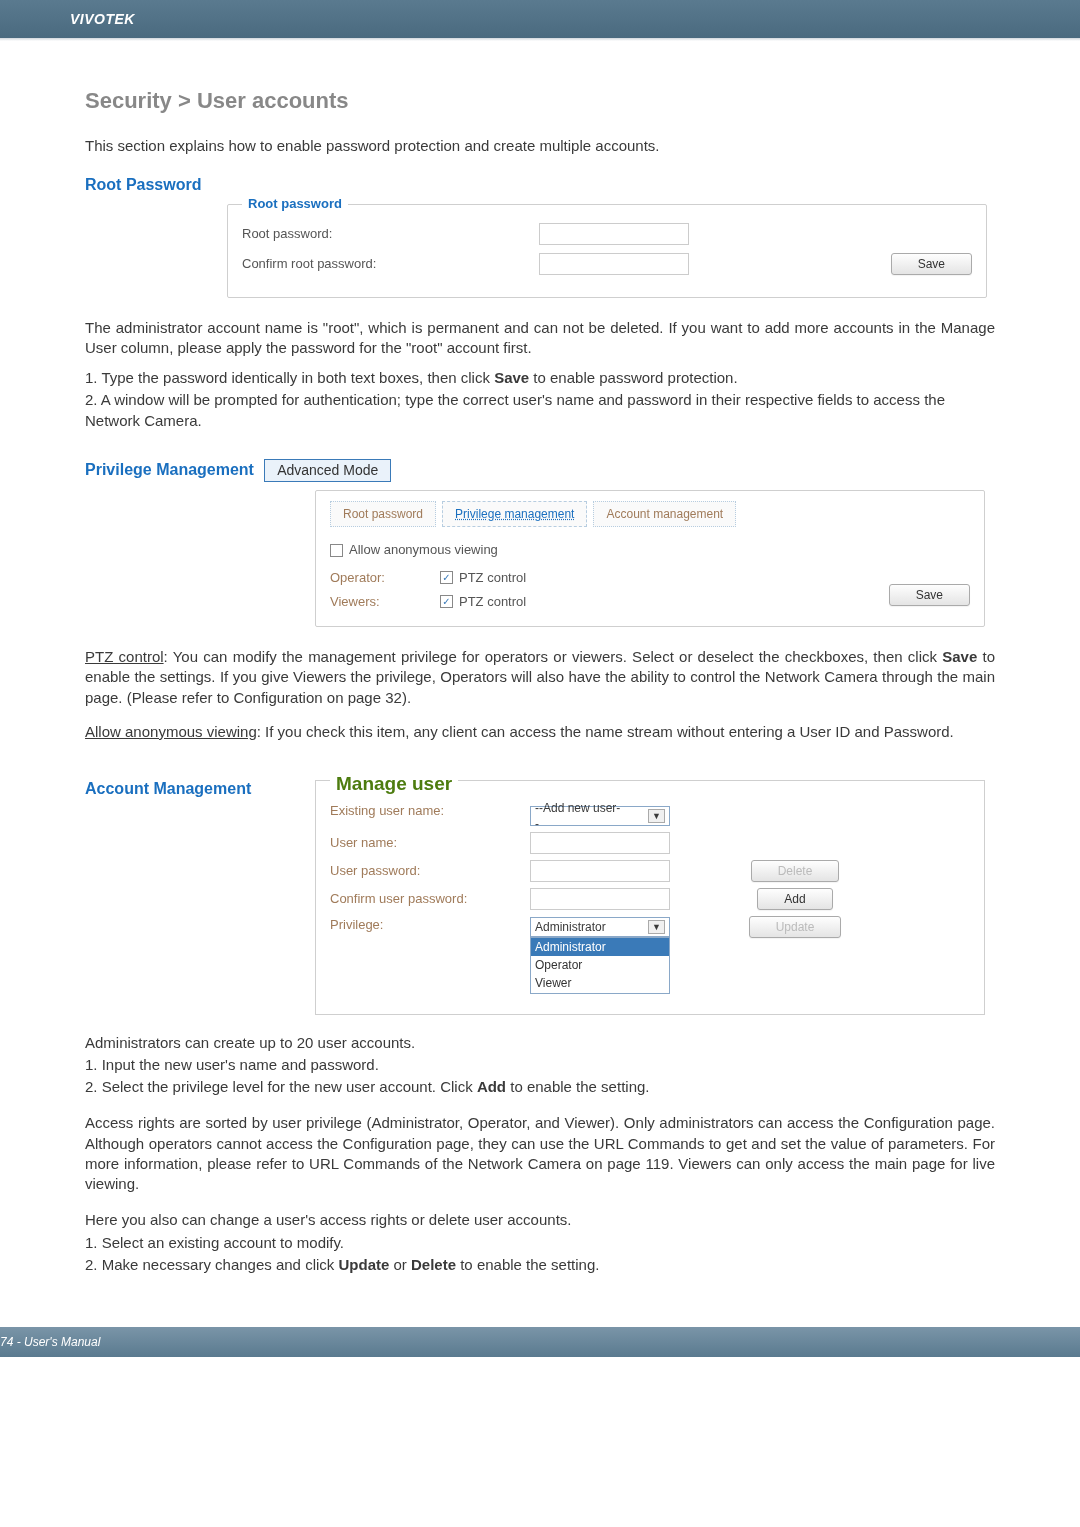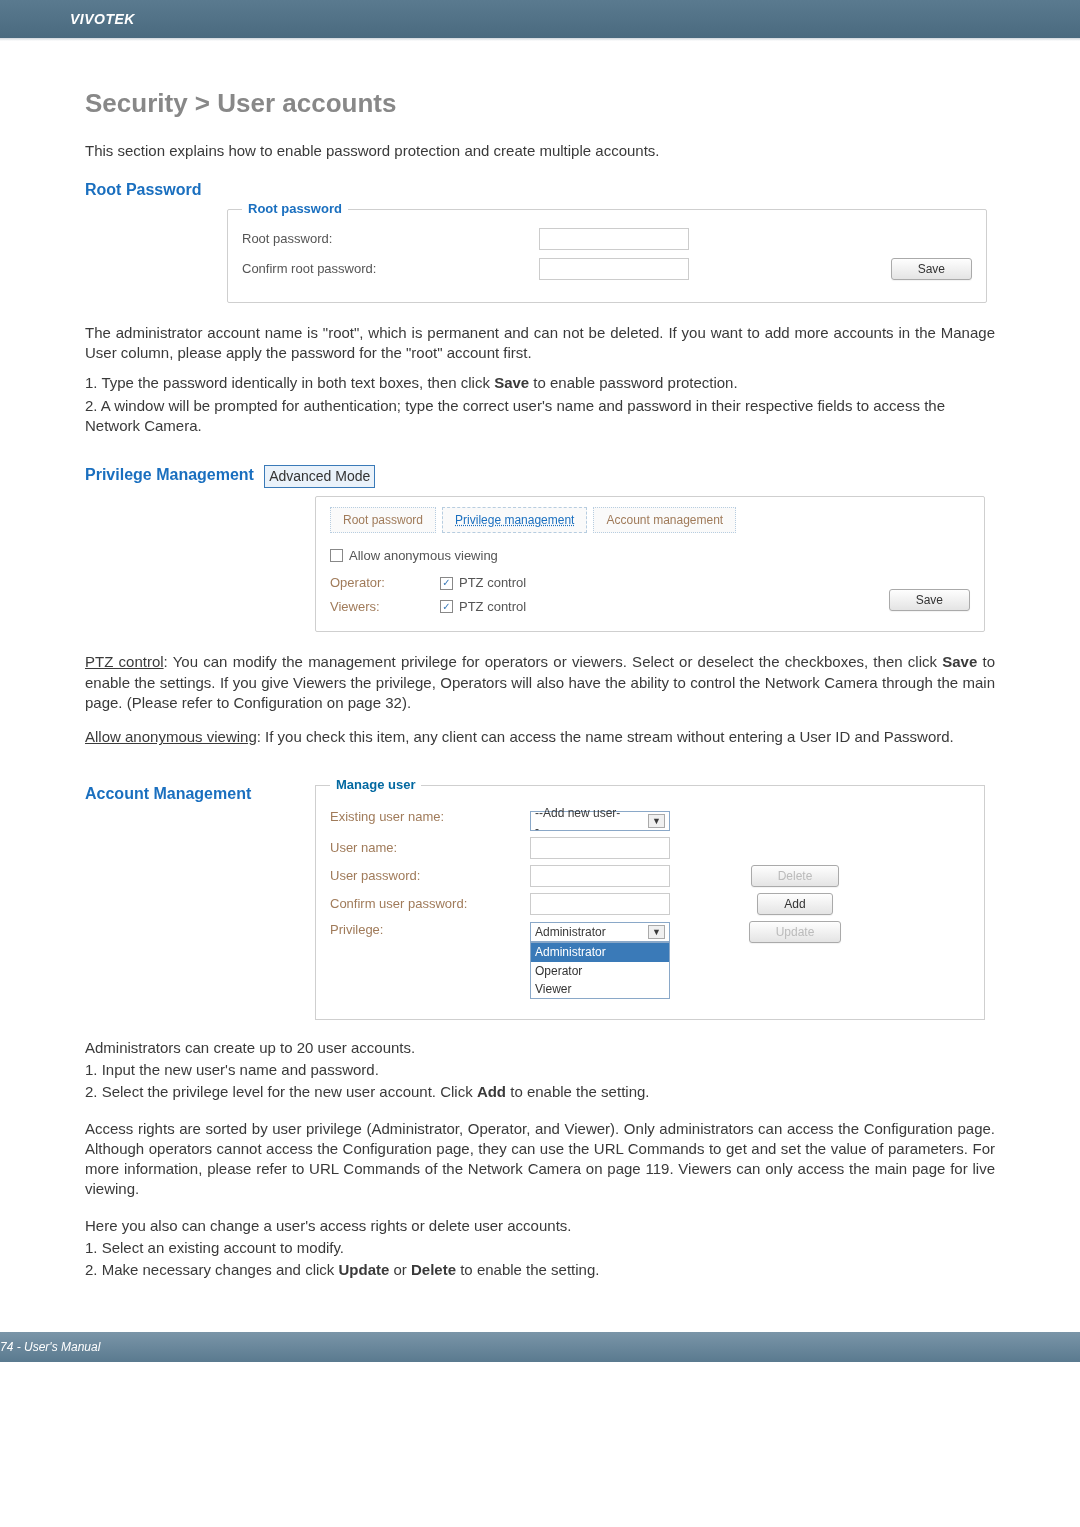--- a/index.html
+++ b/index.html
@@ -35,21 +35,21 @@
       background: linear-gradient(to bottom, rgba(100,120,140,0.3), transparent);
     }
     .content {
       padding: 45px 85px 20px 85px;
       font-size: 15px;
       line-height: 1.35;
       color: #3a3a3a;
     }
     .page-title {
       color: #888;
-      font-size: 26px;
+      font-size: 22px;
       font-weight: bold;
       margin-bottom: 20px;
     }
     .section-blue {
       color: #1a6fbf;
       font-weight: bold;
       font-size: 16px;
     }
     .intro-text {
       margin-bottom: 18px;
@@ -113,21 +113,21 @@
       cursor: default;
     }
     .ul-link {
       text-decoration: underline;
     }
     .adv-badge {
       display: inline-block;
       border: 1px solid #3a7ab8;
       background: #eaf2fa;
       color: #333;
-      padding: 1px 4px;
+      padding: 1px 12px;
       font-size: 14px;
       margin-left: 6px;
       vertical-align: middle;
     }
     .tabs {
       display: flex;
       gap: 6px;
       margin-bottom: 14px;
     }
     .tab {
@@ -180,22 +180,22 @@
     }
     .group2 {
       border: 1px solid #cfcfcf;
       margin: 2px 0 18px 230px;
       padding: 10px 14px 14px 14px;
       position: relative;
       background: #fff;
       width: 670px;
     }
     .group2 .group-title {
-      color: #0369a1;
-      font-size: 13px;
+      color: #4d7c0f;
+      font-size: 19px;
       font-weight: bold;
     }
     .mu-row {
       display: flex;
       align-items: center;
       margin: 6px 0;
     }
     .mu-label {
       width: 200px;
       color: #a07b5a;

